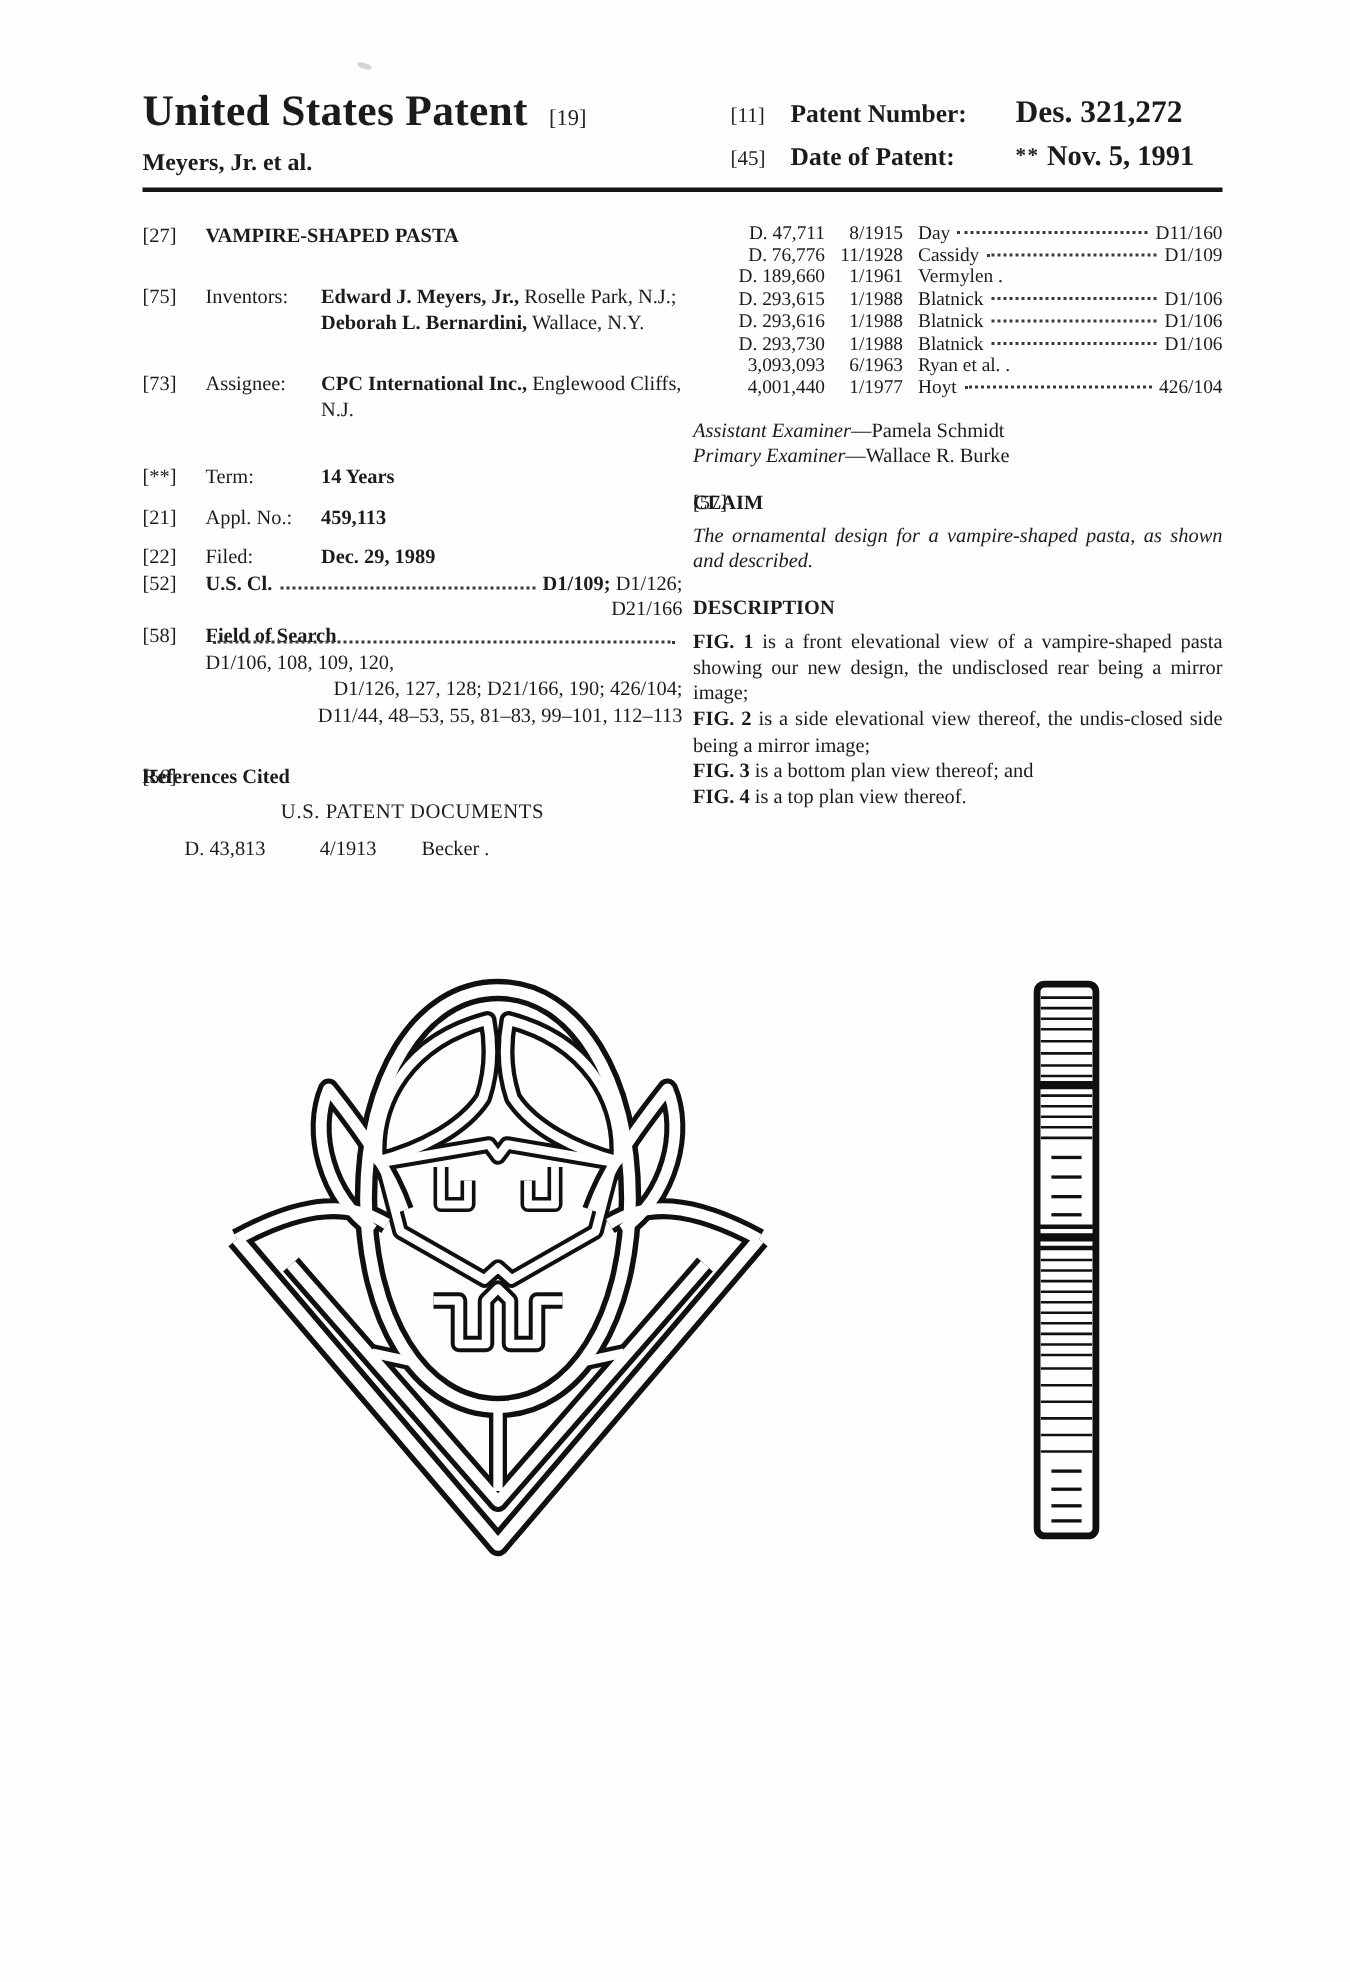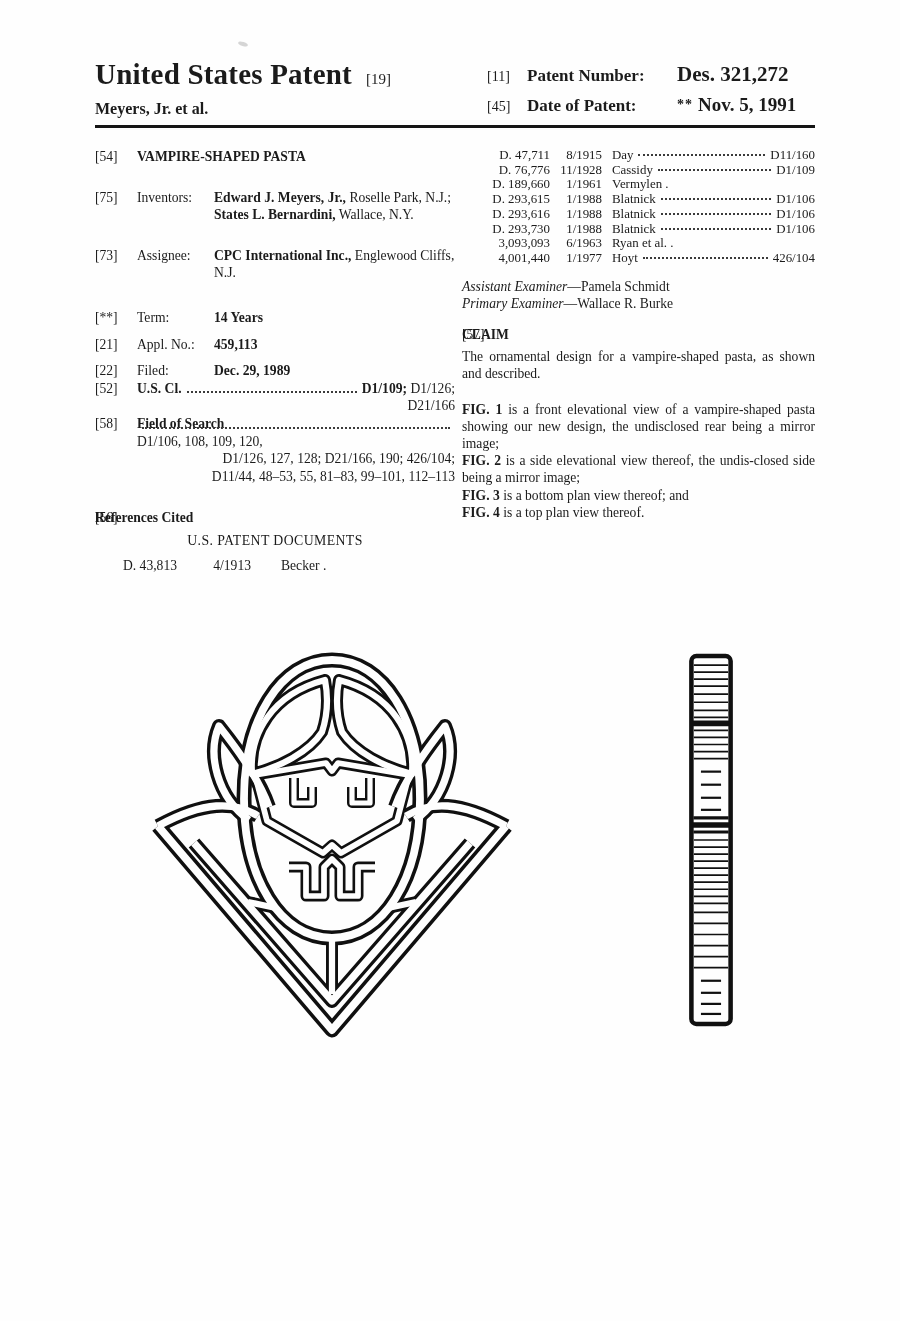--- a/index.html
+++ b/index.html
@@ -45,21 +45,21 @@
   .ref-row{display:flex; font-size:12.9px; line-height:14.7px; align-items:baseline;}
   .ref-num{width:88px; text-align:right; flex:none;}
   .ref-date{width:52px; text-align:right; flex:none;}
   .ref-name{margin-left:10px; flex:none;}
   .ref-leader{flex:1; margin:0 5px; position:relative; min-width:12px;}
   .ref-leader:before{content:""; position:absolute; left:0; right:0; bottom:3px; border-bottom:2px dotted #3a3a3a;}
   .ref-cls{flex:none;}
   .examiner{margin-top:12px;}
   .examiner div{white-space:nowrap;}
   .exam-label{font-style:italic;}
-  .claim-text{margin:5px 0 18px 0; text-align:justify;}
+  .claim-text{margin:5px 0 0 0; text-align:justify;font-style:italic;}
   .desc-p{margin:0; text-align:justify;}
   
   .fig1{position:absolute; left:148px; top:650px; width:370px; height:390px;}
   .fig2{position:absolute; left:688px; top:653px; width:46px; height:374px;}
   .smudge{position:absolute; left:238px; top:42px; width:10px; height:4px; background:#b9b9b9; border-radius:50%; transform:rotate(18deg); opacity:.6;}
 </style>
 </head>
 <body>
 
 <div class="page">
@@ -83,28 +83,28 @@
       <span class="hr-label">Date of Patent:</span>
       <span class="hr-value date"><span class="stars">**</span><span>Nov. 5, 1991</span></span>
     </div>
   </div>
 
   <div class="hrule"></div>
 
   <div class="col-left">
 
     <div class="brow gap-md">
-      <span class="btag">[54]</span>
+      <span class="btag">[27]</span>
       <span class="bval bold">VAMPIRE-SHAPED PASTA</span>
     </div>
 
     <div class="brow gap-md">
       <span class="btag">[75]</span>
       <span class="blabel">Inventors:</span>
-      <span class="bval"><b>Edward J. Meyers, Jr.,</b><span> Roselle Park, N.J.; </span><b>States L. Bernardini,</b><span> Wallace, N.Y.</span></span>
+      <span class="bval"><b>Edward J. Meyers, Jr.,</b><span> Roselle Park, N.J.; </span><b>Deborah L. Bernardini,</b><span> Wallace, N.Y.</span></span>
     </div>
 
     <div class="brow gap-lg">
       <span class="btag">[73]</span>
       <span class="blabel">Assignee:</span>
       <span class="bval"><b>CPC International Inc.,</b><span> Englewood Cliffs, N.J.</span></span>
     </div>
 
     <div class="brow gap-sm">
       <span class="btag">[**]</span>
@@ -222,20 +222,21 @@
       <div><span class="exam-label">Assistant Examiner</span><span>—Pamela Schmidt</span></div>
       <div><span class="exam-label">Primary Examiner</span><span>—Wallace R. Burke</span></div>
     </div>
 
     <div class="center-head" style="margin-top:14px;">
       <span class="btag">[57]</span>
       <span>CLAIM</span>
     </div>
     <p class="claim-text">The ornamental design for a vampire-shaped pasta, as shown and described.</p>
 
+    <div class="center-head" style="margin-top:13px; margin-bottom:6px;">DESCRIPTION</div>
     <div id="desc-list">
         <p class="desc-p"><b class="fig-ref">FIG. 1</b> is a front elevational view of a vampire-shaped pasta showing our new design, the undisclosed rear being a mirror image;</p>
         <p class="desc-p"><b class="fig-ref">FIG. 2</b> is a side elevational view thereof, the undis-closed side being a mirror image;</p>
         <p class="desc-p"><b class="fig-ref">FIG. 3</b> is a bottom plan view thereof; and</p>
         <p class="desc-p"><b class="fig-ref">FIG. 4</b> is a top plan view thereof.</p>
       </div>
   </div>
 
   <svg class="fig1" viewBox="0 0 370 390" xmlns="http://www.w3.org/2000/svg">
     <g id="fig1-black" fill="none" stroke="#101010" stroke-linejoin="round" stroke-linecap="butt">

